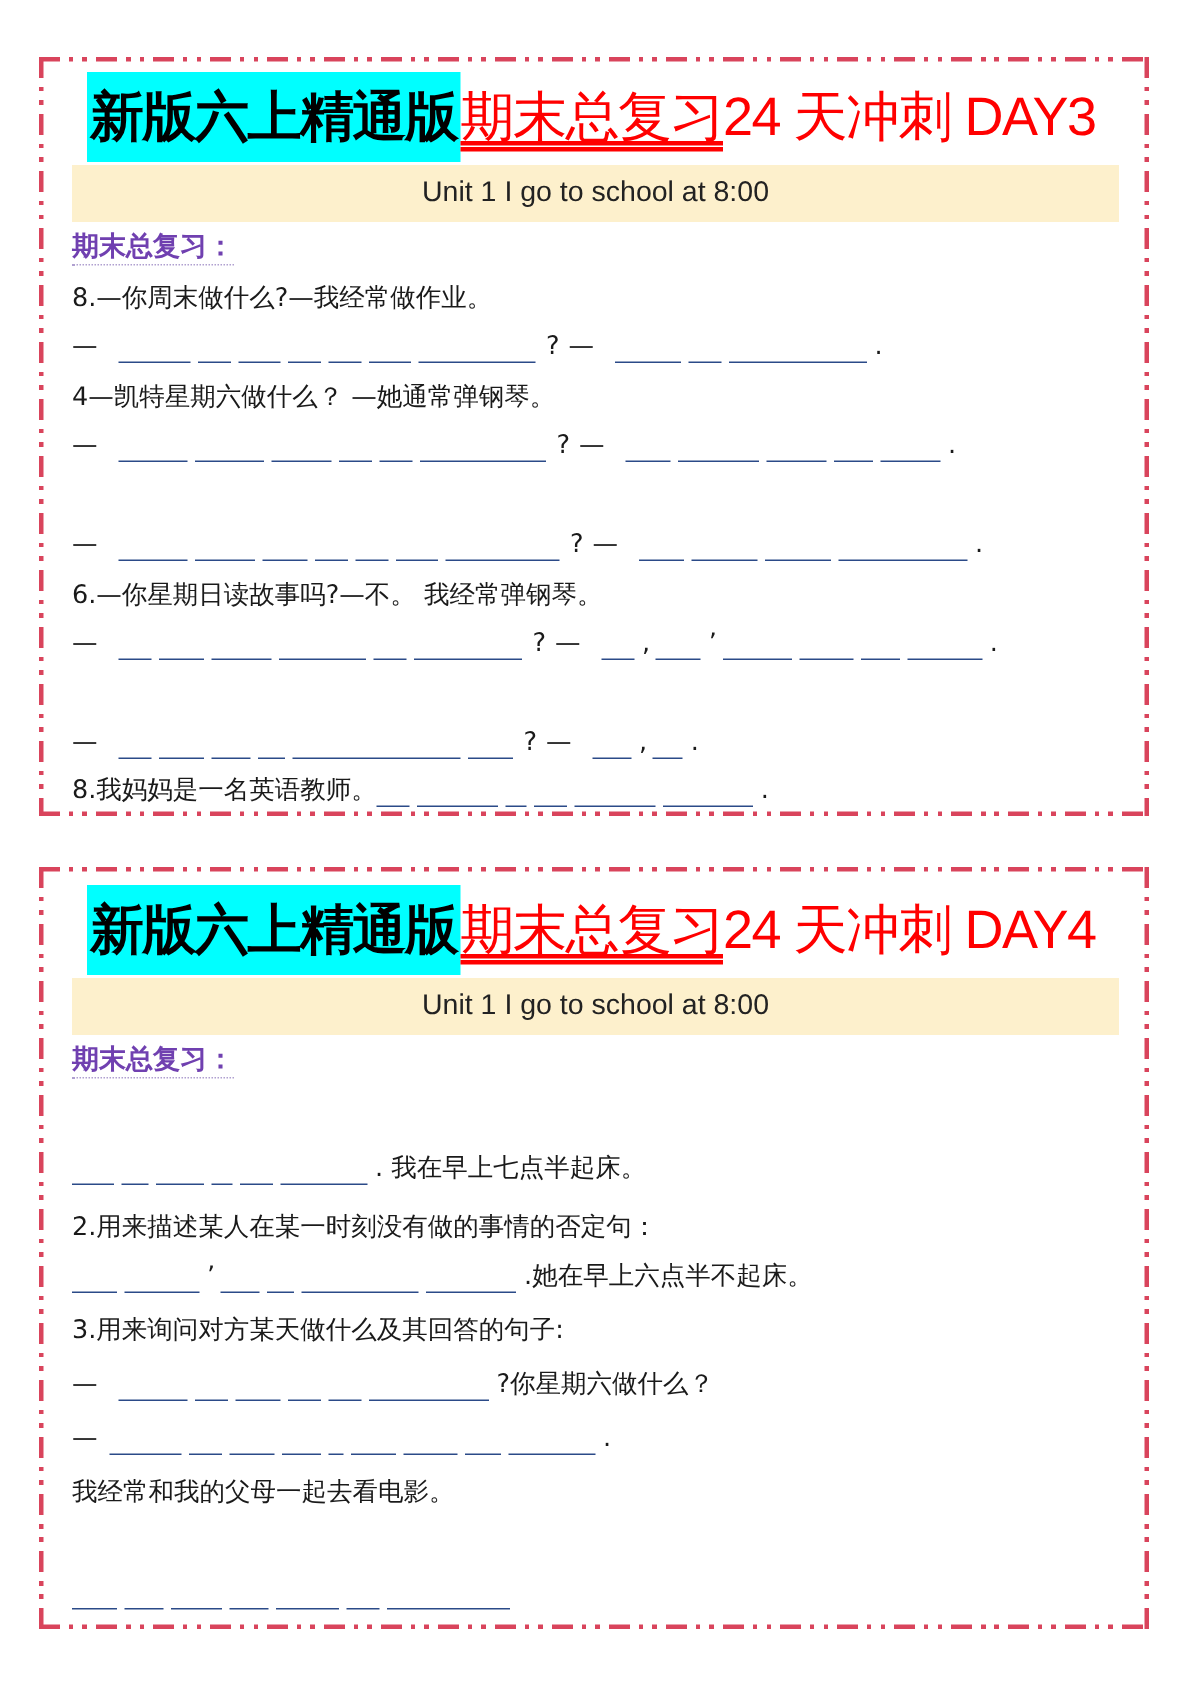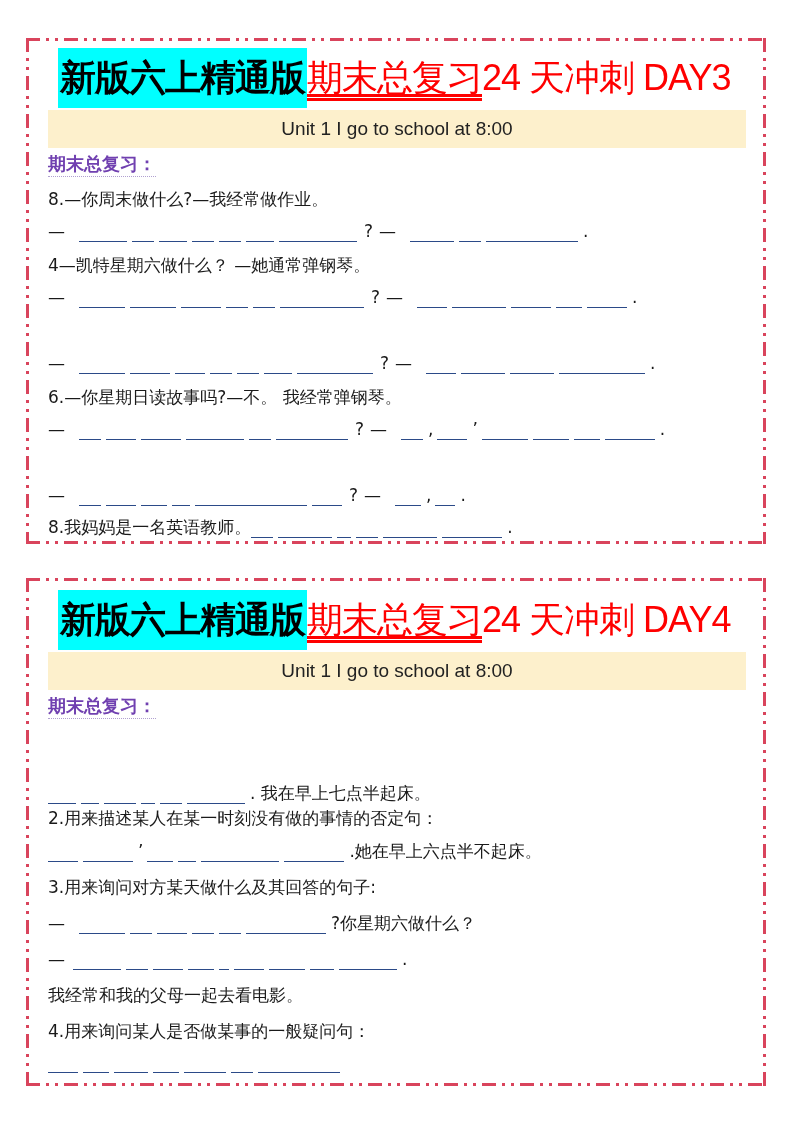--- a/index.html
+++ b/index.html
@@ -211,21 +211,21 @@
 
   <div class="title" style="top:12px;">
     <span class="hl">新版六上精通版</span>
     <span class="red-u">期末总复习 </span>
     <span class="red">24 天冲刺  DAY4</span>
   </div>
 
   <div class="unit-bar" style="top:74px;">Unit 1 I go to school at 8:00</div>
   <div class="section-head" style="top:116px;">期末总复习：</div>
 
-  <div class="line" style="top:190px;margin-top:14px;">
+  <div class="line" style="top:190px;">
     <span class="blank" style="width:28px"></span>
     <span class="blank" style="width:18px"></span>
     <span class="blank" style="width:32px"></span>
     <span class="blank" style="width:14px"></span>
     <span class="blank" style="width:22px"></span>
     <span class="blank" style="width:58px"></span>
     <span>. 我在早上七点半起床。</span>
   </div>
 
   <div class="line" style="top:229px;">
@@ -265,23 +265,20 @@
     <span class="blank" style="width:30px"></span>
     <span class="blank" style="width:36px"></span>
     <span class="blank" style="width:24px"></span>
     <span class="blank" style="width:58px"></span>
     <span>.</span>
   </div>
   <div class="line" style="top:406px;">
     <span>我经常和我的父母一起去看电影。</span>
   </div>
 
-  <div class="line" style="top:442px;">
-    <span>4.用来询问某人是否做某事的一般疑问句：</span>
-  </div>
   <div class="line" style="top:478px;">
     <span class="blank" style="width:30px"></span>
     <span class="blank" style="width:26px"></span>
     <span class="blank" style="width:34px"></span>
     <span class="blank" style="width:26px"></span>
     <span class="blank" style="width:42px"></span>
     <span class="blank" style="width:22px"></span>
     <span class="blank" style="width:82px"></span>
   </div>
 </div>

